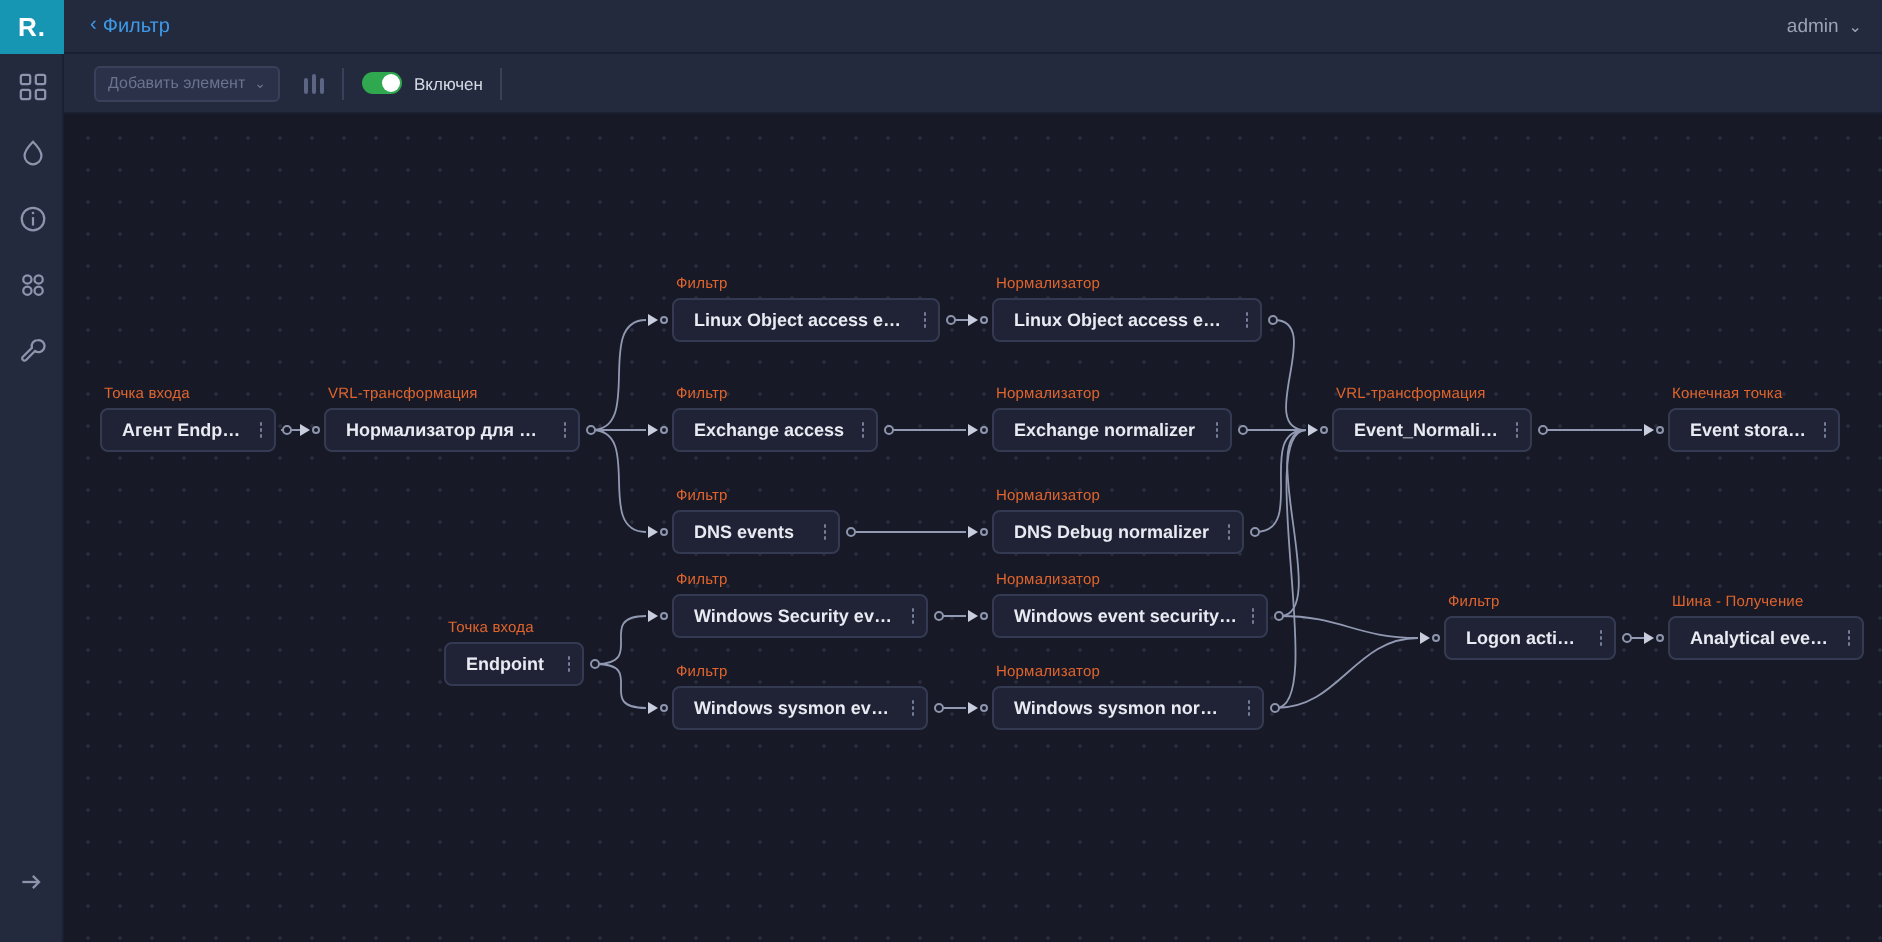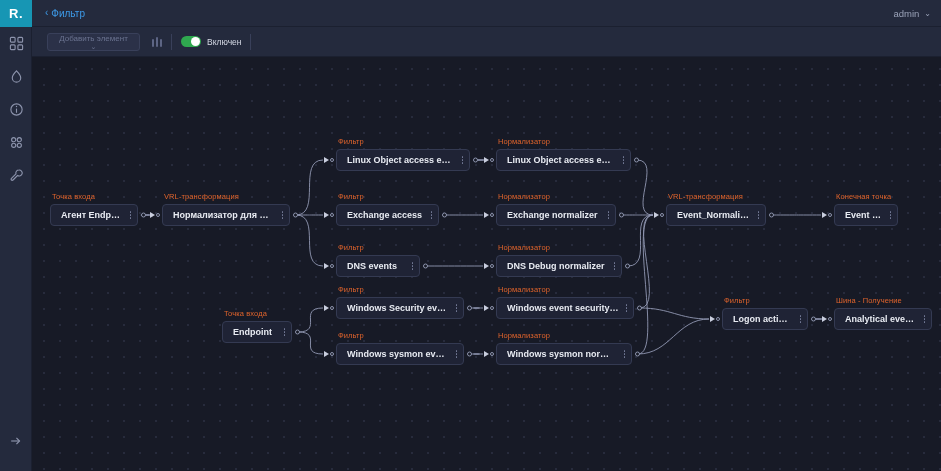--- a/index.html
+++ b/index.html
@@ -55,21 +55,21 @@
   .toolbar {
     position: absolute; left: 32px; top: 27px; width: 909px; height: 30px;
     background: #242a3d; display: flex; align-items: center;
     border-bottom: 1px solid #1b2030;
   }
   .add-select {
     margin-left: 15px; width: 93px; height: 18px;
     border: 1px solid #39405a; border-radius: 3px;
     background: #2b3148; display: flex; align-items: center;
     justify-content: space-between; padding: 0 6px;
-    color: #6b7390; font-size: 8px; cursor: pointer; flex-direction: column;
+    color: #6b7390; font-size: 8px; cursor: pointer;
   }
   .sel-chev { font-size: 7px; color: #6b7390; }
   .tb-sep {
     width: 1px; height: 16px; background: #39405a; margin: 0 9px;
   }
   .cols-icon { display: flex; gap: 2px; align-items: flex-end; cursor: pointer; margin-left: 12px;}
   .cols-icon i { display: block; width: 2px; background: #5d6584; border-radius: 1px; }
   .cols-icon i:nth-child(1) { height: 8px; }
   .cols-icon i:nth-child(2) { height: 10px; }
   .cols-icon i:nth-child(3) { height: 8px; }
@@ -450,21 +450,21 @@
               <i></i>
               <i></i>
             </div>
             <div class="port-out"></div>
             <div class="port-in">
               <span class="tri"></span>
               <span class="dot"></span>
             </div>
           </div>
         </div>
-        <div class="node" style="left: 802px; top: 147px; width: 64px;">
+        <div class="node" style="left: 802px; top: 147px; width: 86px;">
           <div class="node-cat">Конечная точка</div>
           <div class="node-box">
             <div class="node-label">Event storage</div>
             <div class="kebab">
               <i></i>
               <i></i>
               <i></i>
             </div>
             <div class="port-in">
               <span class="tri"></span>

